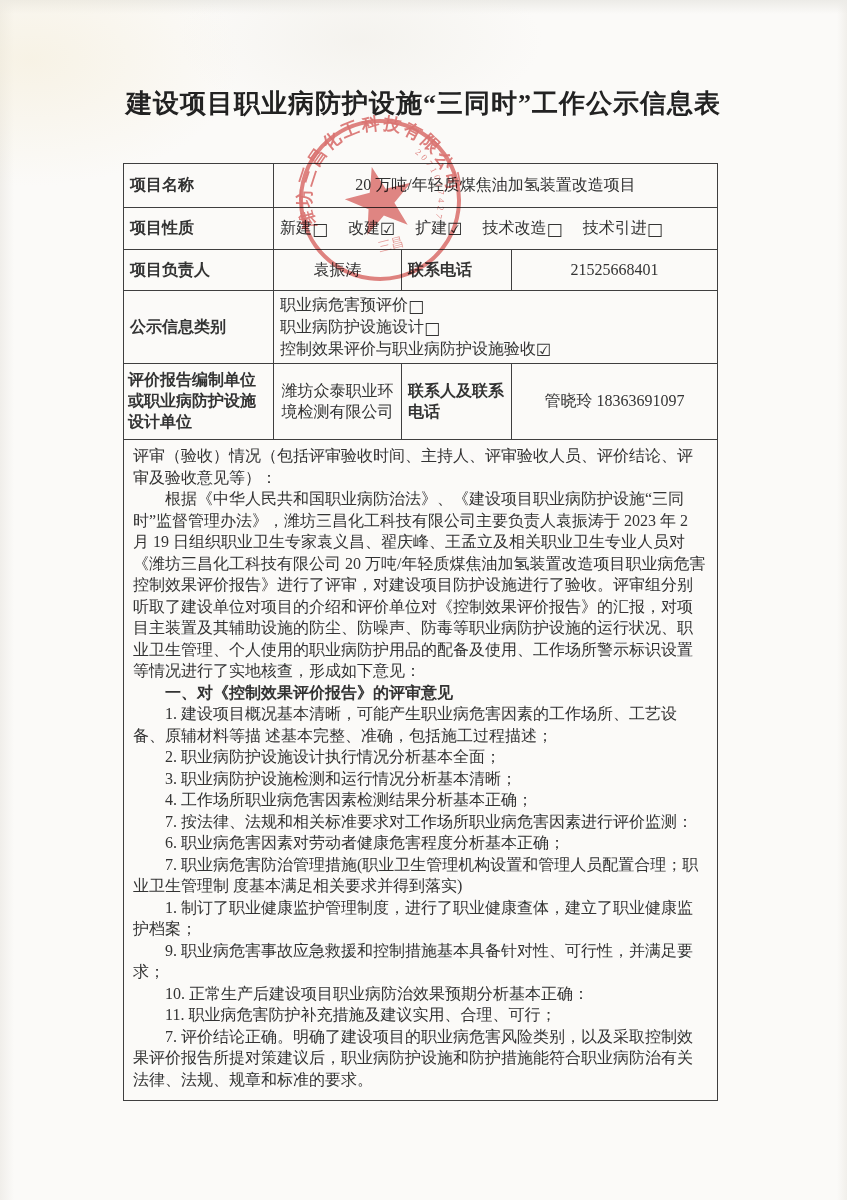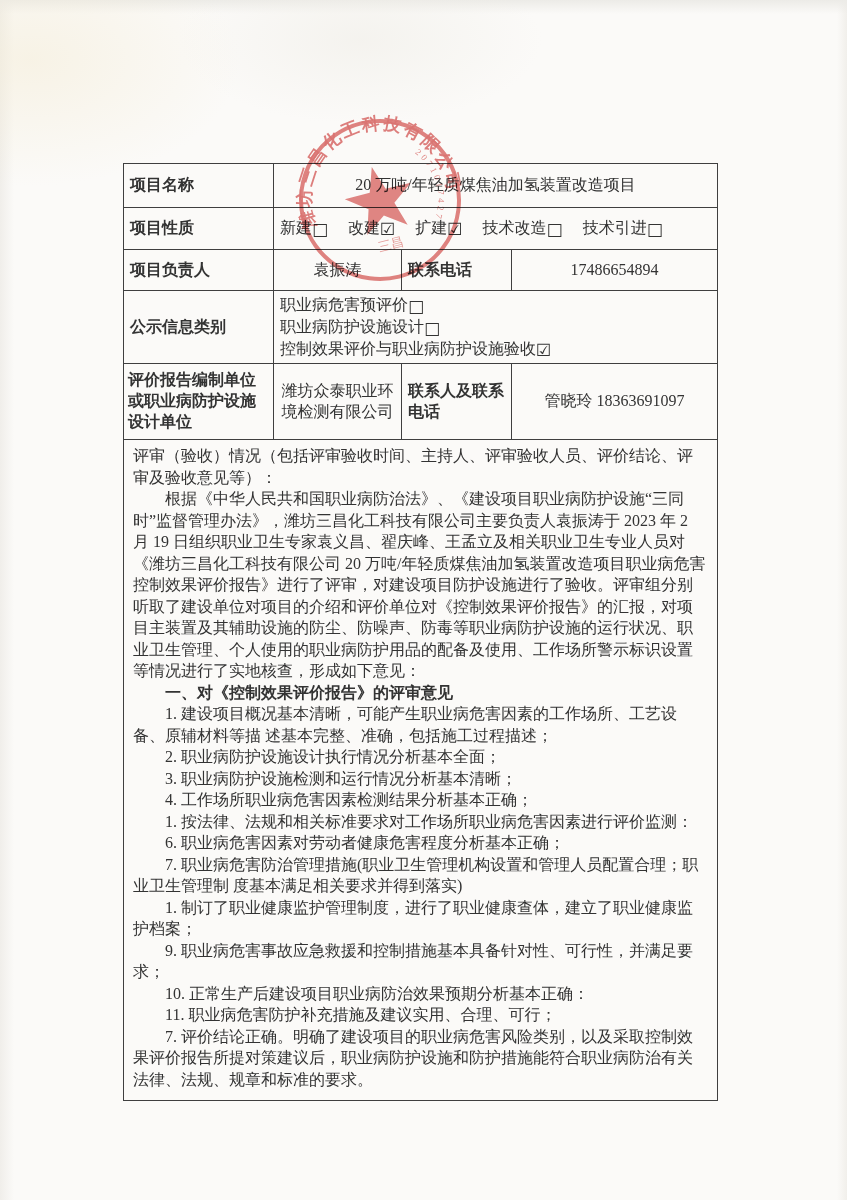--- a/index.html
+++ b/index.html
@@ -57,20 +57,21 @@
     pointer-events:none;
   }
   .r1{height:44px;} .r2{height:40px;} .r3{height:42px;} .r4{height:41px;}
   .r5{height:66px;} .r6{height:76px;}
 </style>
 </head>
 <body>
 
 <div class="page">
 
+  <div class="title">建设项目职业病防护设施“三同时”工作公示信息表</div>
 
   <table class="info">
     <colgroup>
         <col style="width:150px">
         <col style="width:128px">
         <col style="width:110px">
         <col style="width:206px">
       </colgroup>
     <tbody>
         <tr class="r1">
@@ -84,21 +85,21 @@
         <span class="nature-opt"><span>改建</span><span class="boxchar">☑</span></span>
         <span class="nature-opt"><span>扩建</span><span class="boxchar">☑</span></span>
         <span class="nature-opt"><span>技术改造</span><span class="boxchar">□</span></span>
         <span class="nature-opt"><span>技术引进</span><span class="boxchar">□</span></span>
       </td>
     </tr>
     <tr class="r4">
       <td class="lab">项目负责人</td>
       <td class="val-center">袁振涛</td>
       <td class="lab">联系电话</td>
-      <td class="val-center">17486654894</td>
+      <td class="val-center">21525668401</td>
     </tr>
     <tr class="r5">
       <td class="lab">公示信息类别</td>
       <td colspan="3" class="pub-lines">
         <div><span>职业病危害预评价</span><span class="boxchar">□</span></div>
         <div><span>职业病防护设施设计</span><span class="boxchar">□</span></div>
         <div><span>控制效果评价与职业病防护设施验收</span><span class="boxchar">☑</span></div>
       </td>
     </tr>
     <tr class="r6">
@@ -109,21 +110,21 @@
     </tr>
     <tr>
       <td colspan="4" class="review-cell">
         <p class="rv-head">评审（验收）情况（包括评审验收时间、主持人、评审验收人员、评价结论、评审及验收意见等）：</p>
         <p class="rv-para">根据《中华人民共和国职业病防治法》、《建设项目职业病防护设施“三同时”监督管理办法》，潍坊三昌化工科技有限公司主要负责人袁振涛于 2023 年 2 月 19 日组织职业卫生专家袁义昌、翟庆峰、王孟立及相关职业卫生专业人员对《潍坊三昌化工科技有限公司 20 万吨/年轻质煤焦油加氢装置改造项目职业病危害控制效果评价报告》进行了评审，对建设项目防护设施进行了验收。评审组分别听取了建设单位对项目的介绍和评价单位对《控制效果评价报告》的汇报，对项目主装置及其辅助设施的防尘、防噪声、防毒等职业病防护设施的运行状况、职业卫生管理、个人使用的职业病防护用品的配备及使用、工作场所警示标识设置等情况进行了实地核查，形成如下意见：</p>
         <p class="rv-sub">一、对《控制效果评价报告》的评审意见</p>
         <p class="rv-item">1. 建设项目概况基本清晰，可能产生职业病危害因素的工作场所、工艺设备、原辅材料等描 述基本完整、准确，包括施工过程描述；</p>
         <p class="rv-item">2. 职业病防护设施设计执行情况分析基本全面；</p>
         <p class="rv-item">3. 职业病防护设施检测和运行情况分析基本清晰；</p>
         <p class="rv-item">4. 工作场所职业病危害因素检测结果分析基本正确；</p>
-        <p class="rv-item">1. 按法律、法规和相关标准要求对工作场所职业病危害因素进行评价监测：</p>
+        <p class="rv-item">7. 按法律、法规和相关标准要求对工作场所职业病危害因素进行评价监测：</p>
         <p class="rv-item">6. 职业病危害因素对劳动者健康危害程度分析基本正确；</p>
         <p class="rv-item">7. 职业病危害防治管理措施(职业卫生管理机构设置和管理人员配置合理；职业卫生管理制 度基本满足相关要求并得到落实)</p>
         <p class="rv-item">1. 制订了职业健康监护管理制度，进行了职业健康查体，建立了职业健康监护档案；</p>
         <p class="rv-item">9. 职业病危害事故应急救援和控制措施基本具备针对性、可行性，并满足要求；</p>
         <p class="rv-item">10. 正常生产后建设项目职业病防治效果预期分析基本正确：</p>
         <p class="rv-item">11. 职业病危害防护补充措施及建议实用、合理、可行；</p>
         <p class="rv-item">7. 评价结论正确。明确了建设项目的职业病危害风险类别，以及采取控制效果评价报告所提对策建议后，职业病防护设施和防护措施能符合职业病防治有关法律、法规、规章和标准的要求。</p>
       </td>
     </tr>
   </tbody>

